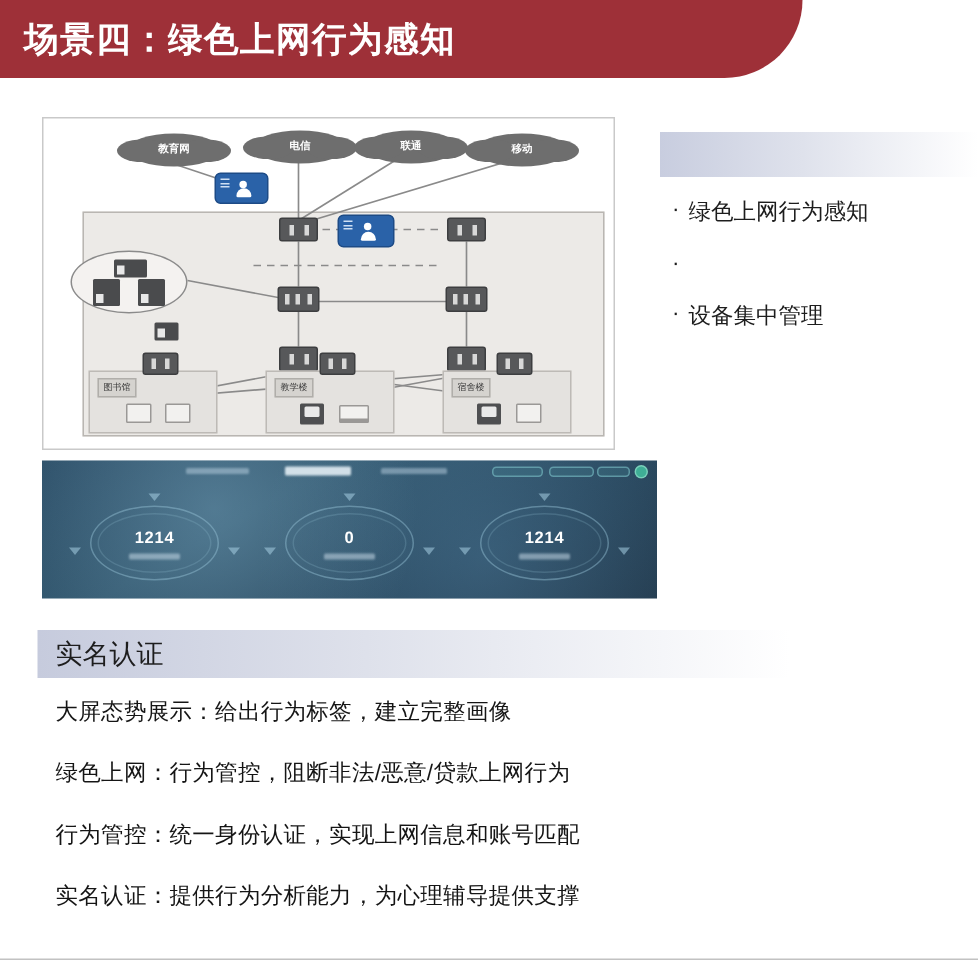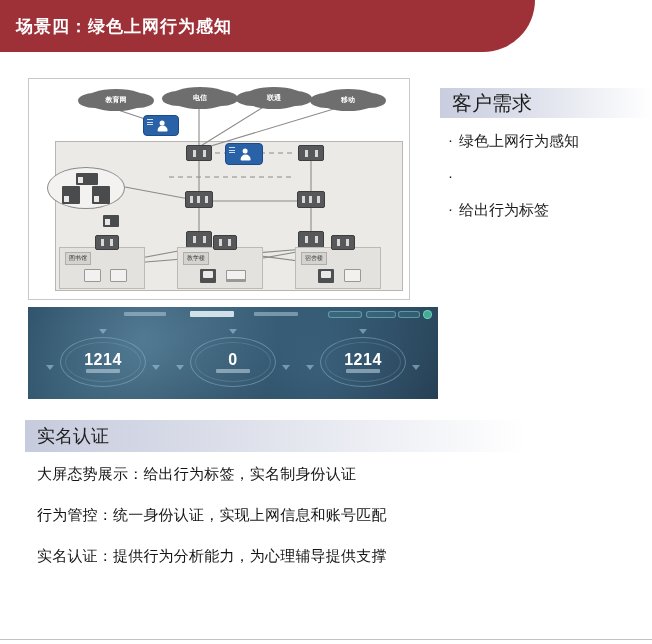--- a/index.html
+++ b/index.html
@@ -14,21 +14,21 @@
   
   .header-band {
     position: absolute; left: 0; top: 0;
     width: 535px; height: 52px;
     background: #9e3038;
     border-bottom-right-radius: 52px;
     display: flex; align-items: center;
   }
   .header-title {
     color: #ffffff;
-    font-size: 17px;
+    font-size: 23px;
     font-weight: bold;
     letter-spacing: 1px;
     margin-left: 16px;
     white-space: nowrap;
   }
 
   
   .diagram-card {
     position: absolute; left: 28px; top: 78px;
     width: 382px; height: 222px;
@@ -165,21 +165,21 @@
     border: 1.5px solid rgba(150,195,215,0.45);
     border-radius: 50%;
     display: flex; flex-direction: column;
     align-items: center; justify-content: center;
   }
   .gauge::before {
     content:""; position:absolute; inset:4px;
     border: 1px solid rgba(150,195,215,0.22); border-radius: 50%;
   }
   .gauge-value {
-    color: #ffffff; font-size: 16px; font-weight: bold;
+    color: #ffffff; font-size: 11px; font-weight: bold;
     letter-spacing: 0.5px; line-height: 15px; position: relative; z-index: 2;
   }
   .gauge-sub {
     width: 34px; height: 4px; margin-top: 2px;
     background: rgba(210,228,240,0.5); filter: blur(0.7px);
     position: relative; z-index: 2; border-radius: 1px;
   }
   .tri {
     position: absolute; width: 0; height: 0;
     border-left: 4px solid transparent; border-right: 4px solid transparent;
@@ -421,37 +421,37 @@
     <span class="tri" style="left:331px; top:22px;"></span>
     <span class="tri" style="left:18px; top:58px;"></span>
     <span class="tri" style="left:124px; top:58px;"></span>
     <span class="tri" style="left:148px; top:58px;"></span>
     <span class="tri" style="left:254px; top:58px;"></span>
     <span class="tri" style="left:278px; top:58px;"></span>
     <span class="tri" style="left:384px; top:58px;"></span>
   </div>
 
   <div class="req-band"></div>
-  <div class="req-title">客户需求</div>
   <div class="req-list">
     <div class="req-item">
       <span class="req-bullet">·</span>
       <span>绿色上网行为感知</span>
     </div>
     <div class="req-item">
       <span class="req-bullet">·</span>
     </div>
     <div class="req-item">
       <span class="req-bullet">·</span>
-      <span>给出行为标签</span>
+      <span>设备集中管理</span>
     </div>
   </div>
 
   <div class="sol-band"></div>
   <div class="sol-title">实名认证</div>
   <div class="sol-lines">
-    <div class="sol-line">大屏态势展示：给出行为标签，实名制身份认证</div>
+    <div class="sol-line">大屏态势展示：给出行为标签，建立完整画像</div>
+    <div class="sol-line">绿色上网：行为管控，阻断非法/恶意/贷款上网行为</div>
     <div class="sol-line">行为管控：统一身份认证，实现上网信息和账号匹配</div>
     <div class="sol-line">实名认证：提供行为分析能力，为心理辅导提供支撑</div>
   </div>
 
   <div class="bottom-rule"></div>
 </div>
 
 </body></html>

